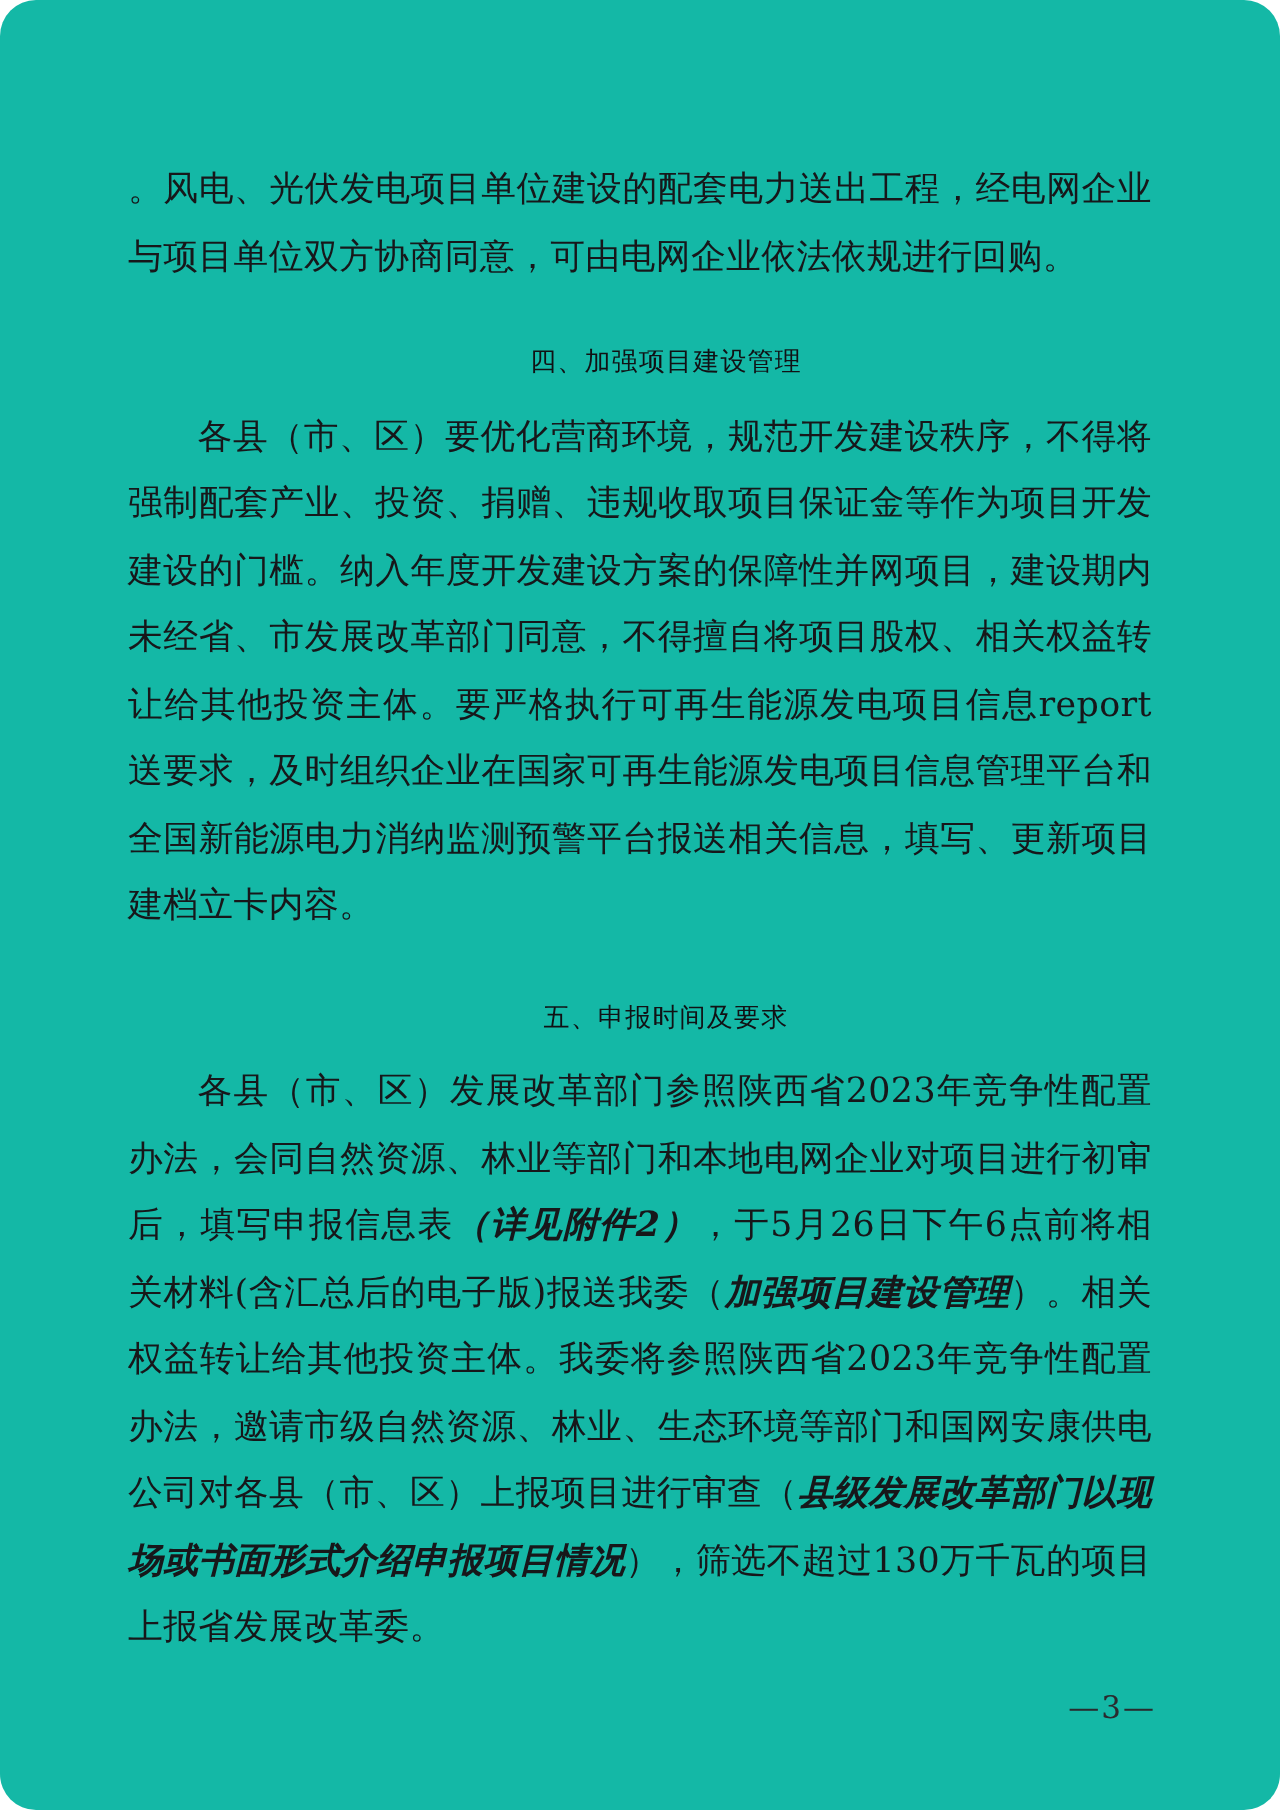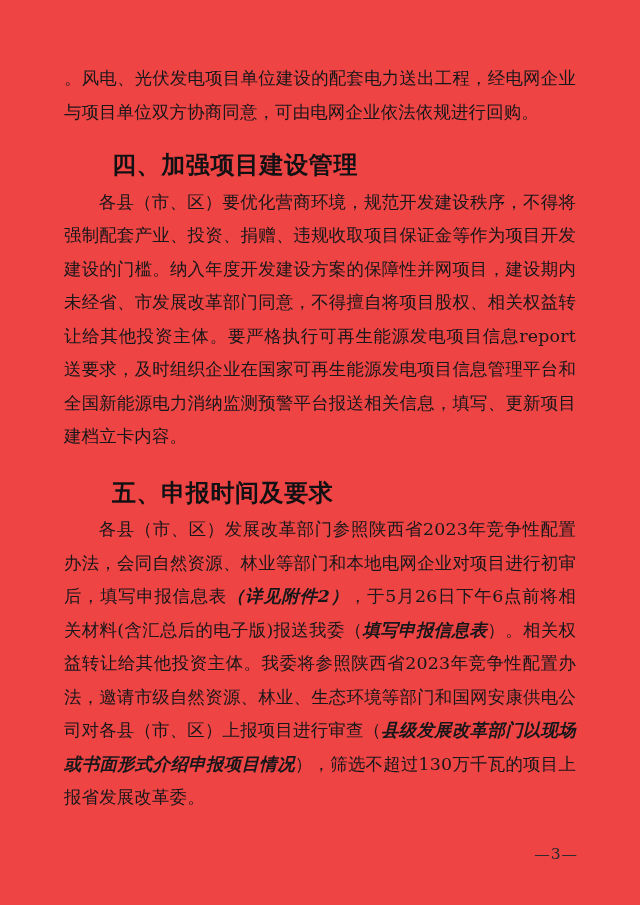--- a/index.html
+++ b/index.html
@@ -12,46 +12,48 @@
     background: #ffffff;
     font-family: "DejaVu Serif", "Liberation Serif", serif;
     color: #1b1b1b;
     overflow: hidden;
   }
   .page {
     position: relative;
     width: 640px;
     height: 905px;
     box-sizing: border-box;
-    padding: 62px 64px 0 64px;
-    background: #ef4444;
+    padding: 79px 64px 0 64px;
+    background: #14b8a6;
+    border-radius: 18px;
   }
   .doc-body {
     width: 512px;
   }
   p.para {
     margin: 0;
     font-size: 17.4px;
     line-height: 33.5px;
     text-align: justify;
     text-justify: inter-ideograph;
     letter-spacing: 0.2px;
     color: #17171a;
   }
   p.indent {
     text-indent: 2em;
   }
   h2.heading {
     margin: 12px 0 4px 0;
-    font-size: 24px;
+    font-size: 13px;
     line-height: 33.5px;
-    font-weight: bold;
+    font-weight: normal;
     text-indent: 2em;
     letter-spacing: 0.6px;
     color: #111114;
+    text-align: center;
   }
   .blk {
     margin-bottom: 1px;
   }
   .spacer-sm { height: 6px; }
   .spacer-md { height: 9px; }
   b.em {
     font-weight: bold;
     letter-spacing: 0.3px;
     font-style: italic;
@@ -89,21 +91,21 @@
 
     <div class="blk">
       <p class="para indent">各县（市、区）要优化营商环境，规范开发建设秩序，不得将强制配套产业、投资、捐赠、违规收取项目保证金等作为项目开发建设的门槛。纳入年度开发建设方案的保障性并网项目，建设期内未经省、市发展改革部门同意，不得擅自将项目股权、相关权益转让给其他投资主体。要严格执行可再生能源发电项目信息report送要求，及时组织企业在国家可再生能源发电项目信息管理平台和全国新能源电力消纳监测预警平台报送相关信息，填写、更新项目建档立卡内容。</p>
     </div>
 
     <div class="spacer-md"></div>
 
     <h2 class="heading">五、申报时间及要求</h2>
 
     <div class="blk">
-      <p class="para indent" id="rich-para"><span>各县（市、区）发展改革部门参照陕西省2023年竞争性配置办法，会同自然资源、林业等部门和本地电网企业对项目进行初审后，填写申报信息表</span><b class="em">（详见附件2）</b><span>，于5月26日下午6点前将相关材料(含汇总后的电子版)报送我委（</span><b class="em">填写申报信息表</b><span>）。相关权益转让给其他投资主体。我委将参照陕西省2023年竞争性配置办法，邀请市级自然资源、林业、生态环境等部门和国网安康供电公司对各县（市、区）上报项目进行审查（</span><b class="em">县级发展改革部门以现场或书面形式介绍申报项目情况</b><span>），筛选不超过130万千瓦的项目上报省发展改革委。</span></p>
+      <p class="para indent" id="rich-para"><span>各县（市、区）发展改革部门参照陕西省2023年竞争性配置办法，会同自然资源、林业等部门和本地电网企业对项目进行初审后，填写申报信息表</span><b class="em">（详见附件2）</b><span>，于5月26日下午6点前将相关材料(含汇总后的电子版)报送我委（</span><b class="em">加强项目建设管理</b><span>）。相关权益转让给其他投资主体。我委将参照陕西省2023年竞争性配置办法，邀请市级自然资源、林业、生态环境等部门和国网安康供电公司对各县（市、区）上报项目进行审查（</span><b class="em">县级发展改革部门以现场或书面形式介绍申报项目情况</b><span>），筛选不超过130万千瓦的项目上报省发展改革委。</span></p>
     </div>
 
   </div>
 
   <div class="footer">
     <div class="page-number">—3—</div>
   </div>
 </div>
 
 </body></html>

